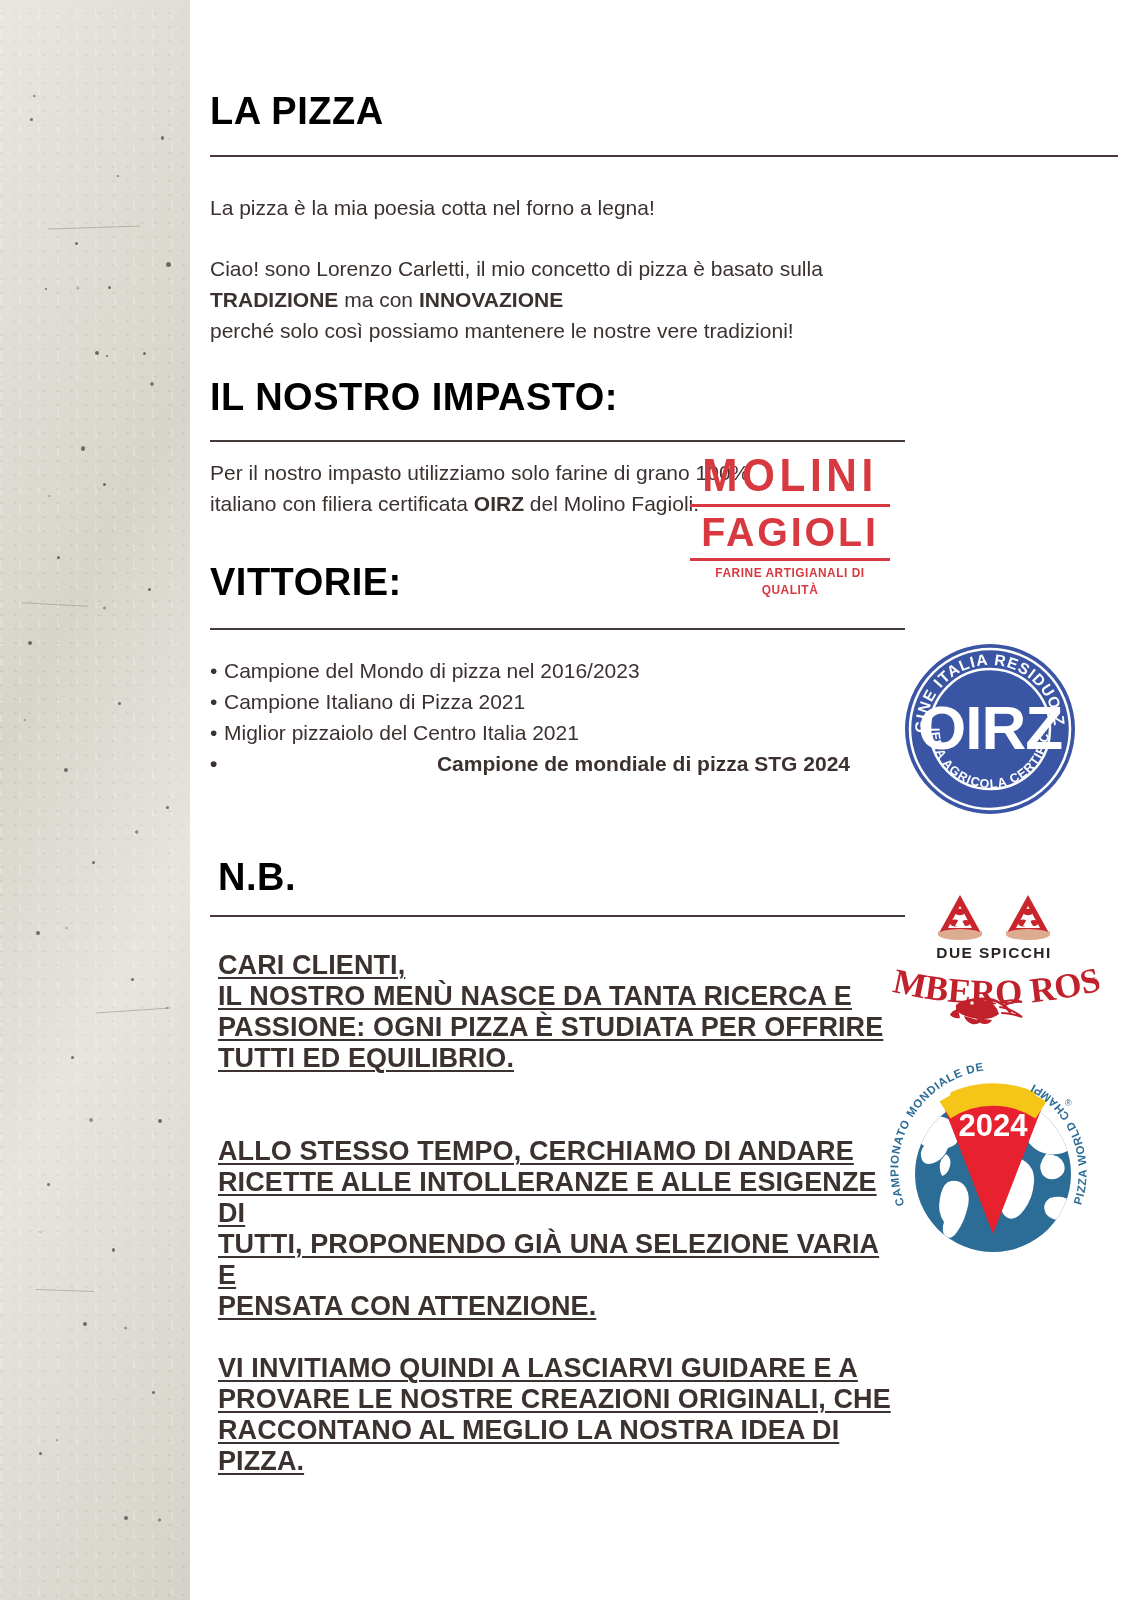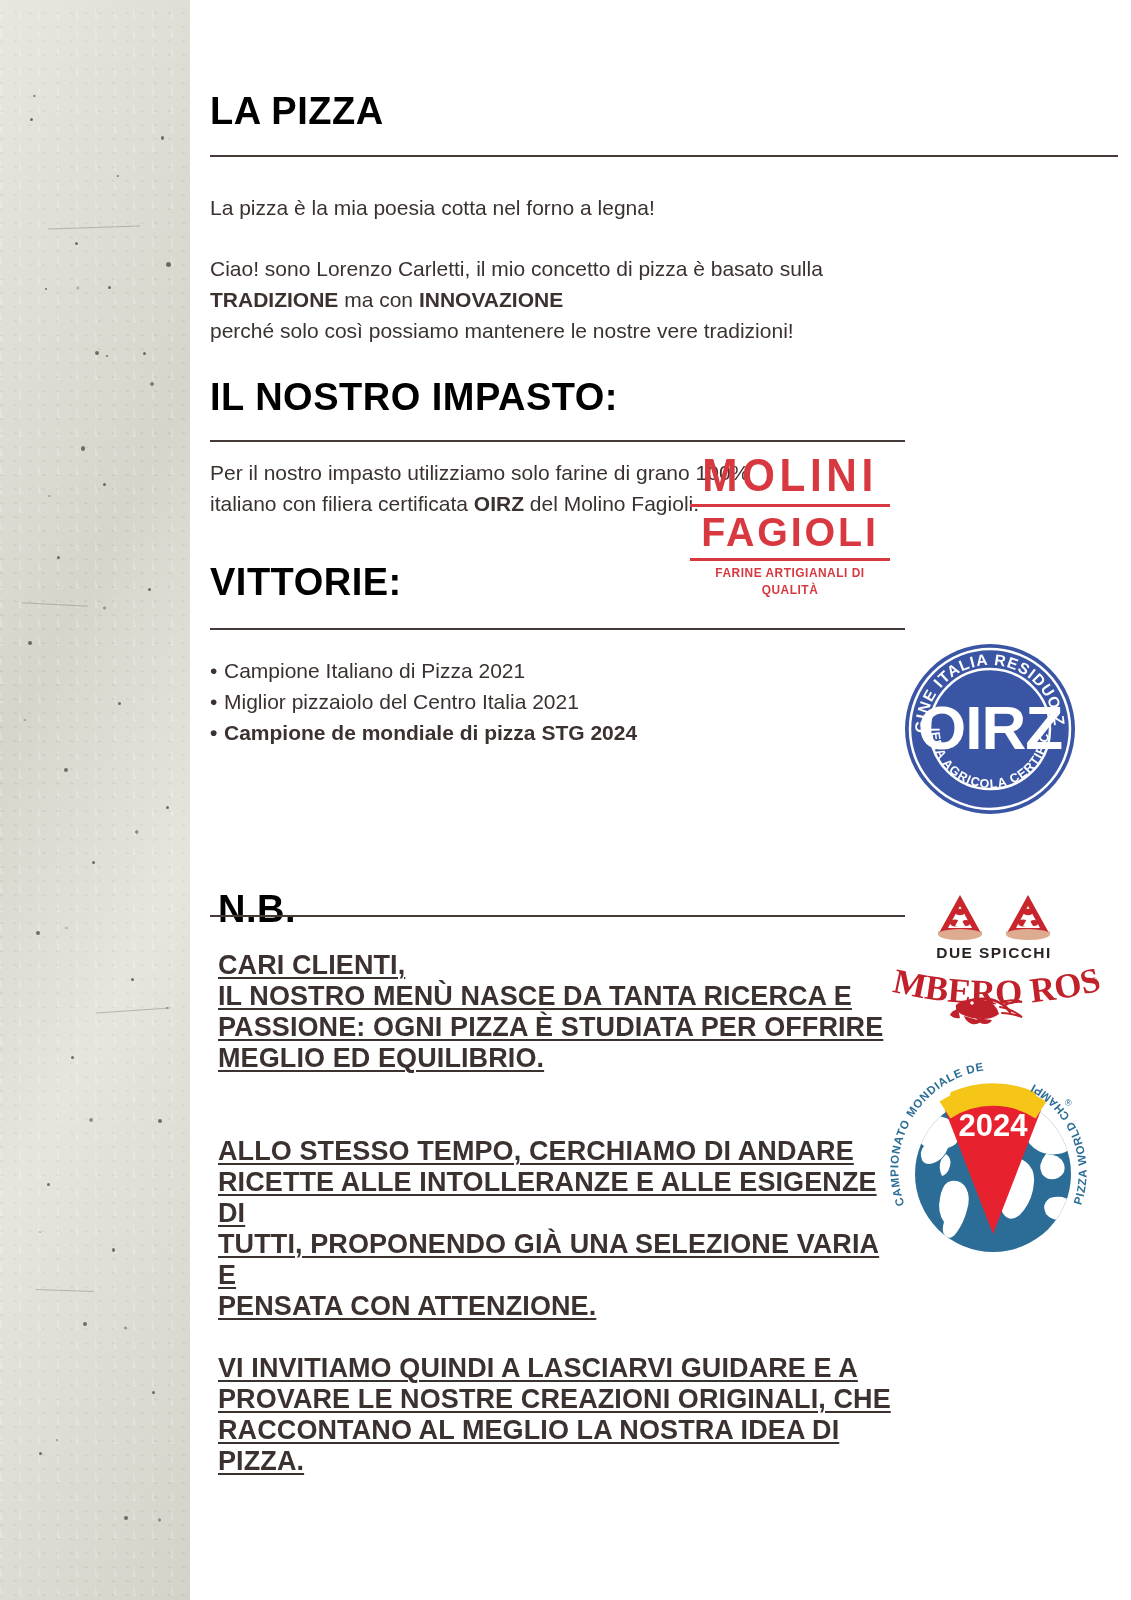--- a/index.html
+++ b/index.html
@@ -105,21 +105,21 @@
     color: #3b3230;
     padding-left: 14px;
     position: relative;
   }
   ul.wins li::before {
     content: "\2022";
     position: absolute;
     left: 0;
     top: 0;
   }
-  ul.wins li.is-bold { font-weight: bold; }
+  ul.wins li.is-bold { font-weight: bold; text-align: right; }
 
   .nb-block p {
     margin: 0;
     font-size: 27px;
     line-height: 31px;
     font-weight: bold;
     letter-spacing: .1px;
   }
   .nb-block p span.u {
     text-decoration: underline;
@@ -132,21 +132,21 @@
   #title-pizza      { position: absolute; left: 0;  top: 92px; }
   #rule-1           { position: absolute; left: 0;  top: 155px; }
   #intro-1          { position: absolute; left: 0;  top: 192px; width: 760px; }
   #intro-2          { position: absolute; left: 0;  top: 253px; width: 760px; }
   #title-impasto    { position: absolute; left: 0;  top: 378px; }
   #rule-2           { position: absolute; left: 0;  top: 440px; }
   #impasto-text     { position: absolute; left: 0;  top: 457px; width: 560px; }
   #title-vittorie   { position: absolute; left: 0;  top: 563px; }
   #rule-3           { position: absolute; left: 0;  top: 628px; }
   #wins-list        { position: absolute; left: 0;  top: 655px; width: 640px; }
-  #title-nb         { position: absolute; left: 8px; top: 890px; text-align: right; }
+  #title-nb         { position: absolute; left: 8px; top: 858px; text-align: right; }
   #rule-4           { position: absolute; left: 0;  top: 915px; }
   #nb-text          { position: absolute; left: 8px; top: 950px; width: 680px; }
 
   
   .logo { position: absolute; }
 
   
   #logo-molini { left: 690px; top: 450px; width: 200px; }
   .molini-wrap { color: #d8383f; text-align: center; }
   .molini-top {
@@ -246,34 +246,35 @@
   <div id="rule-2" class="rule rule-short"></div>
 
   <p id="impasto-text" class="body-text">
     <span>Per il nostro impasto utilizziamo solo farine di grano 100% italiano con filiera certificata </span><span class="bold">OIRZ</span><span> del Molino Fagioli.</span>
   </p>
 
   <h1 id="title-vittorie" class="section-title">VITTORIE:</h1>
   <div id="rule-3" class="rule rule-short"></div>
 
   <ul id="wins-list" class="wins">
+    <li>Campione del Mondo di pizza nel 2016/2023</li>
     <li>Campione Italiano di Pizza 2021</li>
     <li>Miglior pizzaiolo del Centro Italia 2021</li>
     <li class="is-bold">Campione de mondiale di pizza STG 2024</li>
   </ul>
 
   <h1 id="title-nb" class="section-title">N.B.</h1>
   <div id="rule-4" class="rule rule-short"></div>
 
   <div id="nb-text" class="nb-block">
     <p>
       <span class="u">CARI CLIENTI,</span><br>
       <span class="u">IL NOSTRO MENÙ NASCE DA TANTA RICERCA E</span><br>
       <span class="u">PASSIONE: OGNI PIZZA È STUDIATA PER OFFRIRE</span><br>
-      <span class="u">MEGLIO ED EQUILIBRIO.</span><br>
+      <span class="u">TUTTI ED EQUILIBRIO.</span><br>
       <br>
     </p>
     <div class="nb-gap"></div>
     <p>
       <span class="u">ALLO STESSO TEMPO, CERCHIAMO DI ANDARE</span><br>
       <span class="u">RICETTE ALLE INTOLLERANZE E ALLE ESIGENZE DI</span><br>
       <span class="u">TUTTI, PROPONENDO GIÀ UNA SELEZIONE VARIA E</span><br>
       <span class="u">PENSATA CON ATTENZIONE.</span>
     </p>
     <div class="nb-gap"></div>

